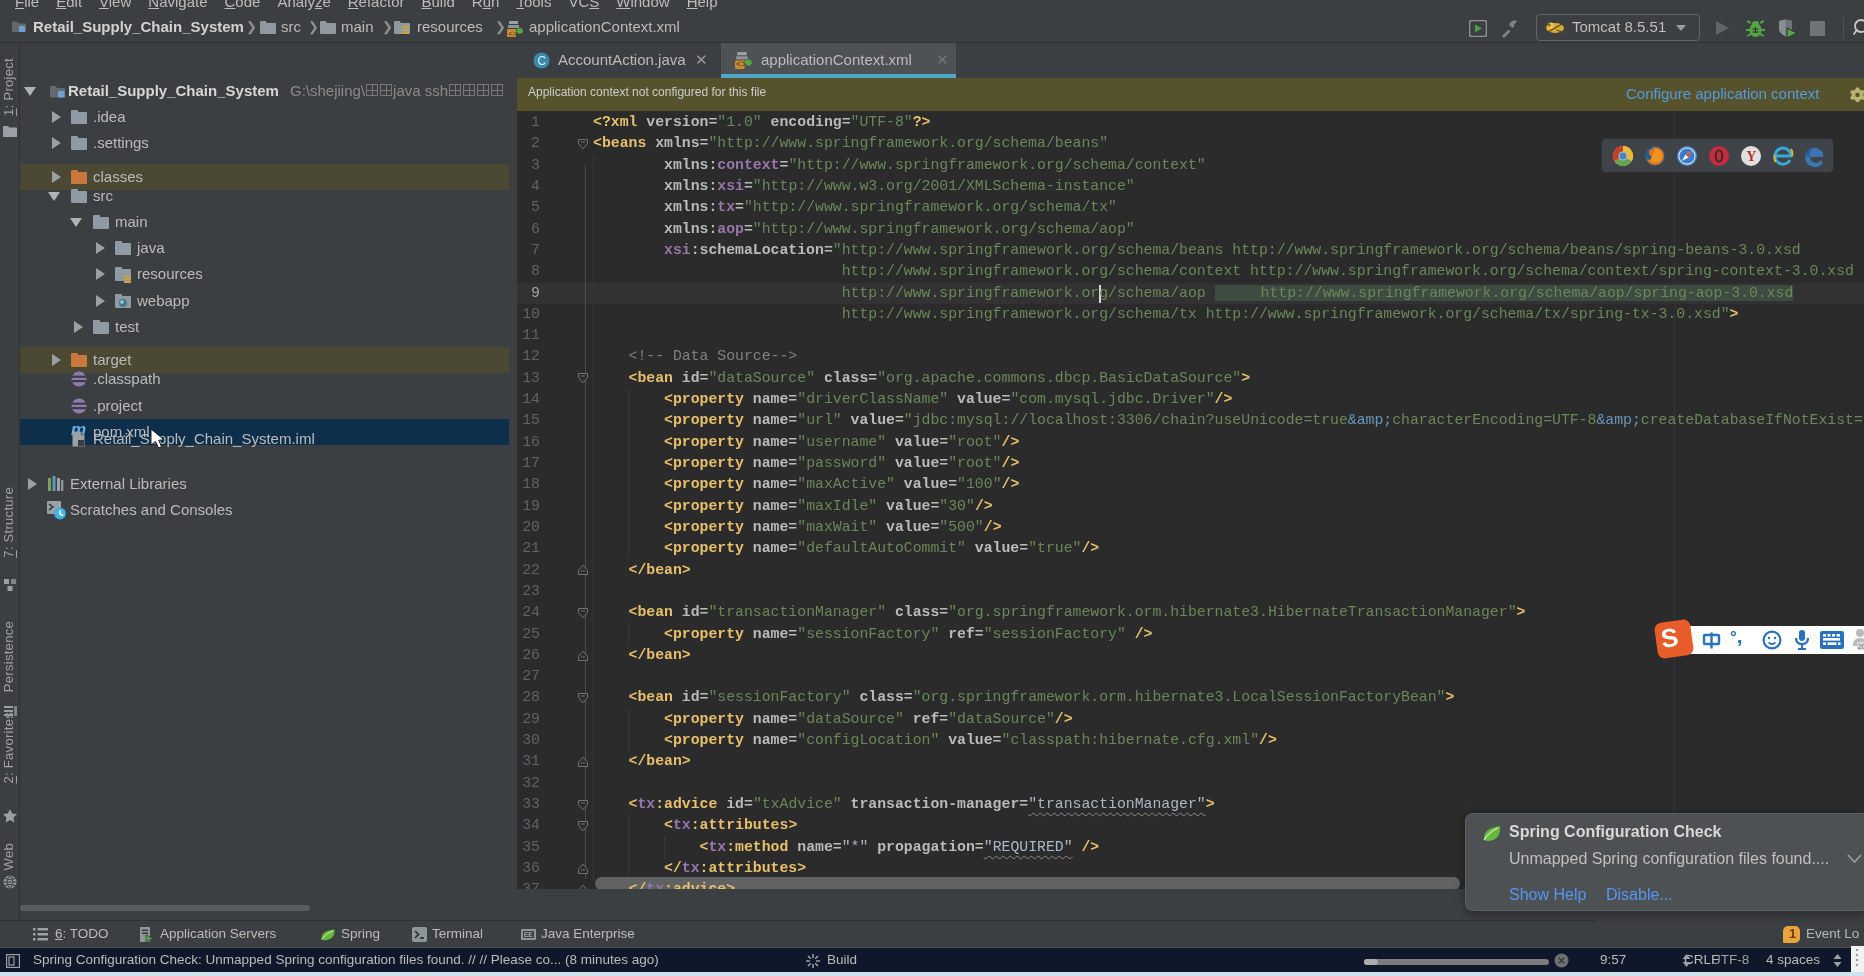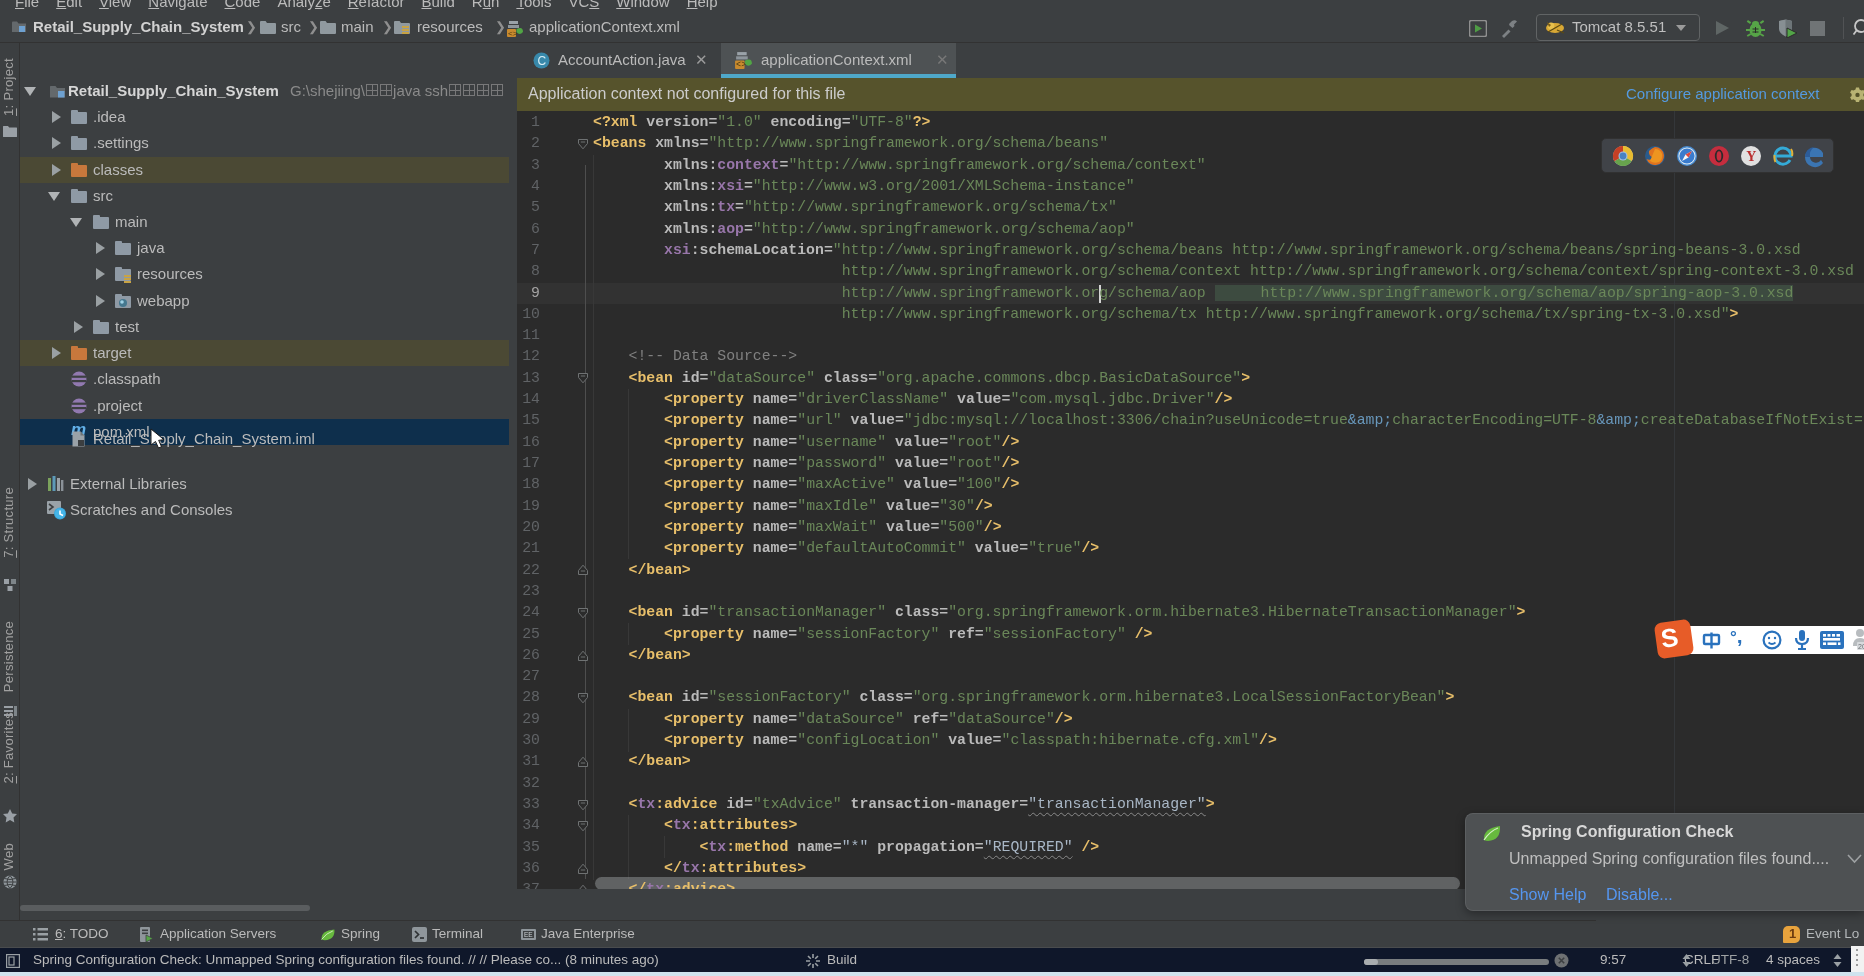--- a/index.html
+++ b/index.html
@@ -73,21 +73,21 @@
 
 
 .tab { position:absolute; top:0; height:35px; font-size:15px; color:#bbbbbb; }
 .tab .lbl { position:absolute; top:8px; }
 #tab2bg { position:absolute; left:0; top:0; width:100%; height:35px; background:#4e5254; }
 #tabunderline { position:absolute; left:0; bottom:0; width:100%; height:4px; background:#4fa8c9; }
 .closex { color:#9b9b9b; font-size:15px; }
 
 
 .selrow { background:#0e2f4c; }
-.excrow { background:#4b4934; }
+.excrow { background:#4b4934;margin-top:7px; }
 
 
 .bitem { position:absolute; top:0; height:26px; line-height:26px; font-size:13.5px; color:#bbbbbb; white-space:nowrap; }
 .sitem { position:absolute; top:0; height:25px; line-height:24px; font-size:13.5px; color:#bbbbbb; white-space:nowrap; }
 
 
 .fm { position:absolute; left:60px; width:12px; height:12px; }
 
 
 
@@ -393,21 +393,21 @@
           <path d="M2 5 L13 5 L13 8 L2 8 Z" fill="#8d959b"></path>
           <rect x="1" y="9" width="9" height="8" rx="1" fill="#c98a2e"></rect>
           <text x="2" y="15.5" font-family="Liberation Mono, monospace" font-size="8" fill="#4a3a10">&lt;&gt;</text>
           <path d="M10.5 9 Q17 6 17 12 Q13.5 16 10.5 12 Z" fill="#51a545"></path>
         </svg>
       <span class="lbl" style="left:40px;">applicationContext.xml</span>
       <span class="lbl closex" style="left:215px;color:#787878;">✕</span>
     </div>
   </div>
   <div id="banner" class="abs">
-    <div class="ic" style="left:11px;top:7px;font-size:16px;color:#cccccc;">Application context not configured for this file</div>
+    <div class="ic" style="left:11px;top:7px;font-size:12px;color:#cccccc;">Application context not configured for this file</div>
     <div class="ic" style="left:1109px;top:7px;font-size:15px;color:#549ae0;">Configure application context</div>
     <svg class="ic" style="left:1333px;top:9px" width="15" height="15" viewBox="0 0 18 18" fill="#b8b373">
         <path d="M7.2 0.5 L10.8 0.5 L11.4 3 A6.5 6.5 0 0 1 13.6 4.3 L16.1 3.5 L17.9 6.6 L16 8.3 A6.5 6.5 0 0 1 16 10.7 L17.9 12.4 L16.1 15.5 L13.6 14.7 A6.5 6.5 0 0 1 11.4 16 L10.8 18.5 L7.2 18.5 L6.6 16 A6.5 6.5 0 0 1 4.4 14.7 L1.9 15.5 L0.1 12.4 L2 10.7 A6.5 6.5 0 0 1 2 8.3 L0.1 6.6 L1.9 3.5 L4.4 4.3 A6.5 6.5 0 0 1 6.6 3 Z"></path>
         <circle cx="9" cy="9.5" r="2.6" fill="#545229"></circle>
       </svg>
   </div>
 
   <div id="editor" class="abs">
     <div id="caretline"></div>
     <div id="margin-guide"></div>
@@ -544,21 +544,21 @@
         </svg>
     </div>
     <div id="gutter"><div>1</div><div>2</div><div>3</div><div>4</div><div>5</div><div>6</div><div>7</div><div>8</div><div style="color:#a4a3a3;">9</div><div>10</div><div>11</div><div>12</div><div>13</div><div>14</div><div>15</div><div>16</div><div>17</div><div>18</div><div>19</div><div>20</div><div>21</div><div>22</div><div>23</div><div>24</div><div>25</div><div>26</div><div>27</div><div>28</div><div>29</div><div>30</div><div>31</div><div>32</div><div>33</div><div>34</div><div>35</div><div>36</div><div>37</div></div>
     <div id="code"><div><span class="t">&lt;?xml </span><span class="a">version=</span><span class="s">"1.0"</span><span class="a"> encoding=</span><span class="s">"UTF-8"</span><span class="t">?&gt;</span></div><div><span class="t">&lt;beans </span><span class="a">xmlns=</span><span class="s">"http://www.springframework.org/schema/beans"</span></div><div>        <span class="a">xmlns:</span><span class="n">context</span><span class="a">=</span><span class="s">"http://www.springframework.org/schema/context"</span></div><div>        <span class="a">xmlns:</span><span class="n">xsi</span><span class="a">=</span><span class="s">"http://www.w3.org/2001/XMLSchema-instance"</span></div><div>        <span class="a">xmlns:</span><span class="n">tx</span><span class="a">=</span><span class="s">"http://www.springframework.org/schema/tx"</span></div><div>        <span class="a">xmlns:</span><span class="n">aop</span><span class="a">=</span><span class="s">"http://www.springframework.org/schema/aop"</span></div><div>        <span class="n">xsi</span><span class="a">:schemaLocation=</span><span class="s">"http://www.springframework.org/schema/beans http://www.springframework.org/schema/beans/spring-beans-3.0.xsd</span></div><div>                            <span class="s">http://www.springframework.org/schema/context http://www.springframework.org/schema/context/spring-context-3.0.xsd</span></div><div>                            <span class="s">http://www.springframework.org/schema/aop </span><span class="s hl">http://www.springframework.org/schema/aop/spring-aop-3.0.xsd</span></div><div>                            <span class="s">http://www.springframework.org/schema/tx http://www.springframework.org/schema/tx/spring-tx-3.0.xsd"</span><span class="t">&gt;</span></div><div>&nbsp;</div><div>    <span class="c">&lt;!-- Data Source--&gt;</span></div><div>    <span class="t">&lt;bean </span><span class="a">id=</span><span class="s">"dataSource"</span><span class="a"> class=</span><span class="s">"org.apache.commons.dbcp.BasicDataSource"</span><span class="t">&gt;</span></div><div>        <span class="t">&lt;property </span><span class="a">name=</span><span class="s">"driverClassName"</span><span class="a"> value=</span><span class="s">"com.mysql.jdbc.Driver"</span><span class="t">/&gt;</span></div><div>        <span class="t">&lt;property </span><span class="a">name=</span><span class="s">"url"</span><span class="a"> value=</span><span class="s">"jdbc:mysql://localhost:3306/chain?useUnicode=true</span><span class="e">&amp;amp;</span><span class="s">characterEncoding=UTF-8</span><span class="e">&amp;amp;</span><span class="s">createDatabaseIfNotExist=true"</span></div><div>        <span class="t">&lt;property </span><span class="a">name=</span><span class="s">"username"</span><span class="a"> value=</span><span class="s">"root"</span><span class="t">/&gt;</span></div><div>        <span class="t">&lt;property </span><span class="a">name=</span><span class="s">"password"</span><span class="a"> value=</span><span class="s">"root"</span><span class="t">/&gt;</span></div><div>        <span class="t">&lt;property </span><span class="a">name=</span><span class="s">"maxActive"</span><span class="a"> value=</span><span class="s">"100"</span><span class="t">/&gt;</span></div><div>        <span class="t">&lt;property </span><span class="a">name=</span><span class="s">"maxIdle"</span><span class="a"> value=</span><span class="s">"30"</span><span class="t">/&gt;</span></div><div>        <span class="t">&lt;property </span><span class="a">name=</span><span class="s">"maxWait"</span><span class="a"> value=</span><span class="s">"500"</span><span class="t">/&gt;</span></div><div>        <span class="t">&lt;property </span><span class="a">name=</span><span class="s">"defaultAutoCommit"</span><span class="a"> value=</span><span class="s">"true"</span><span class="t">/&gt;</span></div><div>    <span class="t">&lt;/bean&gt;</span></div><div>&nbsp;</div><div>    <span class="t">&lt;bean </span><span class="a">id=</span><span class="s">"transactionManager"</span><span class="a"> class=</span><span class="s">"org.springframework.orm.hibernate3.HibernateTransactionManager"</span><span class="t">&gt;</span></div><div>        <span class="t">&lt;property </span><span class="a">name=</span><span class="s">"sessionFactory"</span><span class="a"> ref=</span><span class="s">"sessionFactory"</span><span class="t"> /&gt;</span></div><div>    <span class="t">&lt;/bean&gt;</span></div><div>&nbsp;</div><div>    <span class="t">&lt;bean </span><span class="a">id=</span><span class="s">"sessionFactory"</span><span class="a"> class=</span><span class="s">"org.springframework.orm.hibernate3.LocalSessionFactoryBean"</span><span class="t">&gt;</span></div><div>        <span class="t">&lt;property </span><span class="a">name=</span><span class="s">"dataSource"</span><span class="a"> ref=</span><span class="s">"dataSource"</span><span class="t">/&gt;</span></div><div>        <span class="t">&lt;property </span><span class="a">name=</span><span class="s">"configLocation"</span><span class="a"> value=</span><span class="s">"classpath:hibernate.cfg.xml"</span><span class="t">/&gt;</span></div><div>    <span class="t">&lt;/bean&gt;</span></div><div>&nbsp;</div><div>    <span class="t">&lt;</span><span class="n">tx</span><span class="t">:advice </span><span class="a">id=</span><span class="s">"txAdvice"</span><span class="a"> transaction-manager=</span><span class="d w">"transactionManager"</span><span class="t">&gt;</span></div><div>        <span class="t">&lt;</span><span class="n">tx</span><span class="t">:attributes&gt;</span></div><div>            <span class="t">&lt;</span><span class="n">tx</span><span class="t">:method </span><span class="a">name=</span><span class="d">"*"</span><span class="a"> propagation=</span><span class="d w">"REQUIRED"</span><span class="t"> /&gt;</span></div><div>        <span class="t">&lt;/</span><span class="n">tx</span><span class="t">:attributes&gt;</span></div><div>    <span class="t">&lt;/</span><span class="n">tx</span><span class="t">:advice&gt;</span></div></div>
   </div>
   <div id="notif">
     <svg class="ic" style="left:16px;top:10px" width="20" height="20" viewBox="0 0 20 20">
         <path d="M2 16 Q1 4 18 2 Q19 16 6 17 Q4 17 2 16" fill="#67b93e"></path>
         <path d="M2 16 Q8 7 16 4" stroke="#d8f0c8" stroke-width="1.2" fill="none"></path>
       </svg>
-    <div class="ic" style="left:43px;top:9px;font-size:16px;font-weight:bold;color:#d8d8d8;margin-left:12px;">Spring Configuration Check</div>
+    <div class="ic" style="left:43px;top:9px;font-size:16px;font-weight:bold;color:#d8d8d8;">Spring Configuration Check</div>
     <div class="ic" style="left:43px;top:36px;font-size:16px;color:#bfbfbf;">Unmapped Spring configuration files found....</div>
     <svg class="ic" style="left:381px;top:40px" width="15" height="10" viewBox="0 0 15 10">
         <path d="M1 1 L7.5 8 L14 1" stroke="#9da0a2" stroke-width="1.6" fill="none"></path>
       </svg>
     <div class="ic" style="left:43px;top:72px;font-size:16px;color:#5596f0;">Show Help</div>
     <div class="ic" style="left:140px;top:72px;font-size:16px;color:#5596f0;">Disable...</div>
   </div>
 
   <div id="toolbar-bottom" class="abs">
     <svg class="ic" style="left:33px;top:7px" width="15" height="13" viewBox="0 0 15 13" fill="#9aa0a4">

